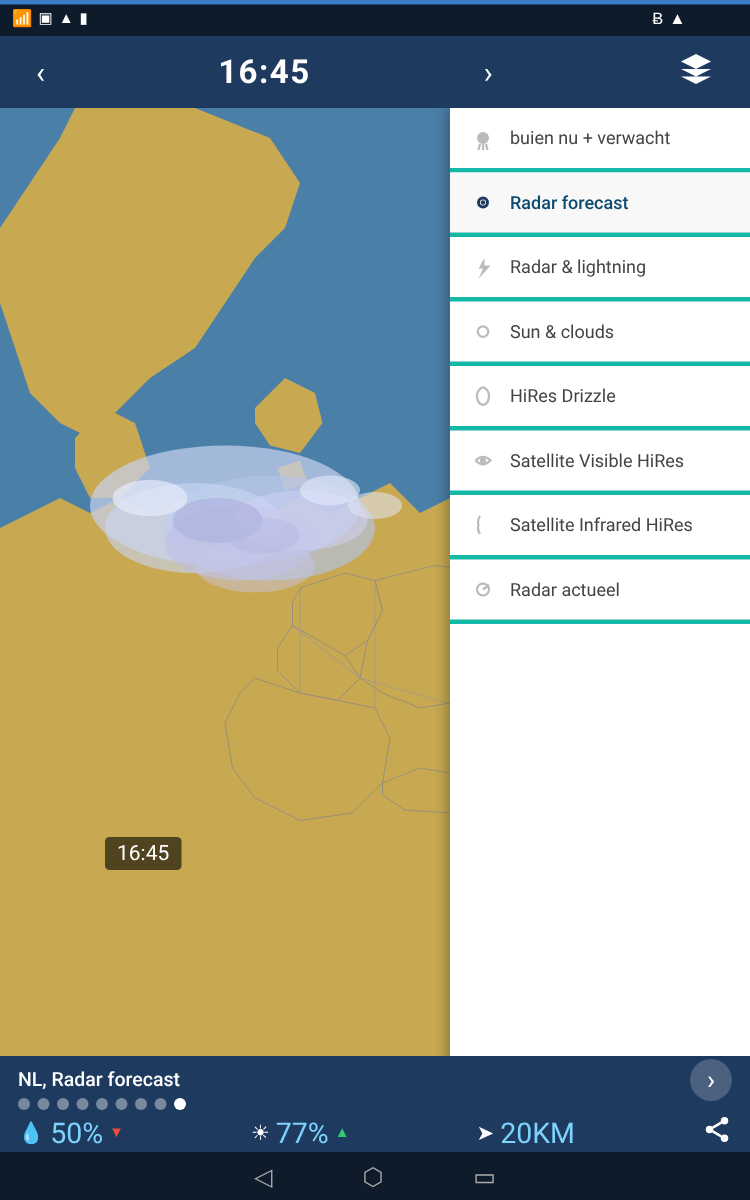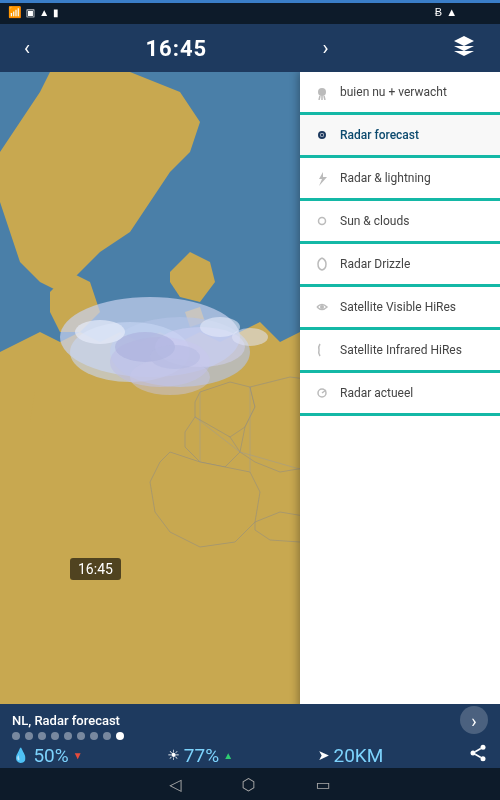--- a/index.html
+++ b/index.html
@@ -399,21 +399,21 @@
           </svg>
         </div>
         <span class="menu-item-text">Sun &amp; clouds</span>
       </div>
       <div class="menu-item">
         <div class="menu-item-icon">
           <svg viewBox="0 0 16 16" xmlns="http://www.w3.org/2000/svg">
             <path d="M8,2 Q12,4 12,8 Q12,13 8,14 Q4,13 4,8 Q4,4 8,2" fill="none" stroke="#bbb" stroke-width="1.5"></path>
           </svg>
         </div>
-        <span class="menu-item-text">Radar Drizzle</span>
+        <span class="menu-item-text">HiRes Drizzle</span>
       </div>
       <div class="menu-item">
         <div class="menu-item-icon">
           <svg viewBox="0 0 16 16" xmlns="http://www.w3.org/2000/svg">
             <path d="M3,8 Q8,3 13,8 Q8,13 3,8" fill="none" stroke="#bbb" stroke-width="1.5"></path>
             <circle cx="8" cy="8" r="2" fill="#bbb"></circle>
           </svg>
         </div>
         <span class="menu-item-text">Satellite Visible HiRes</span>
       </div>

